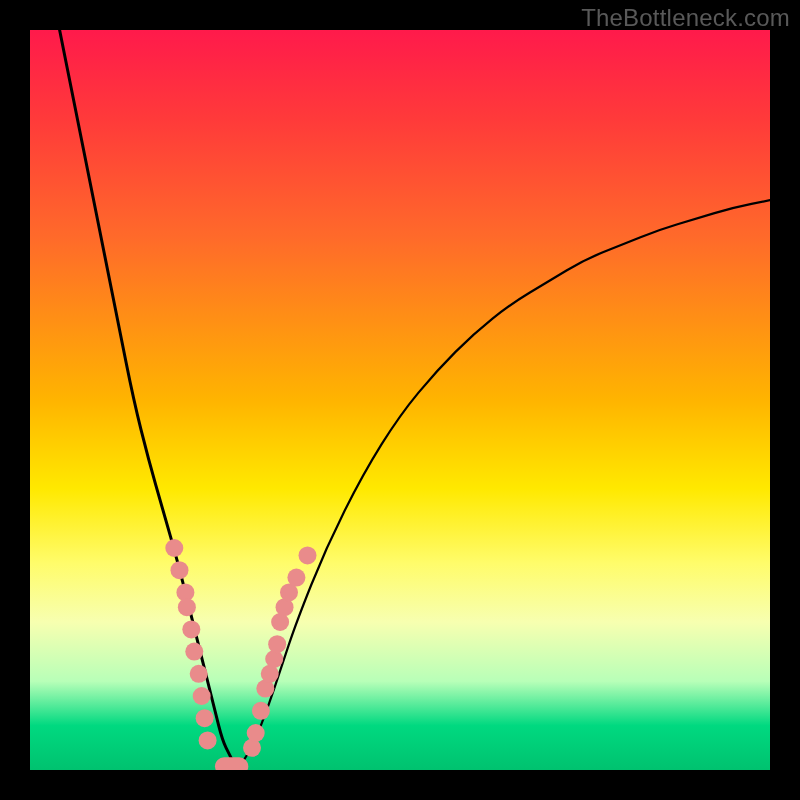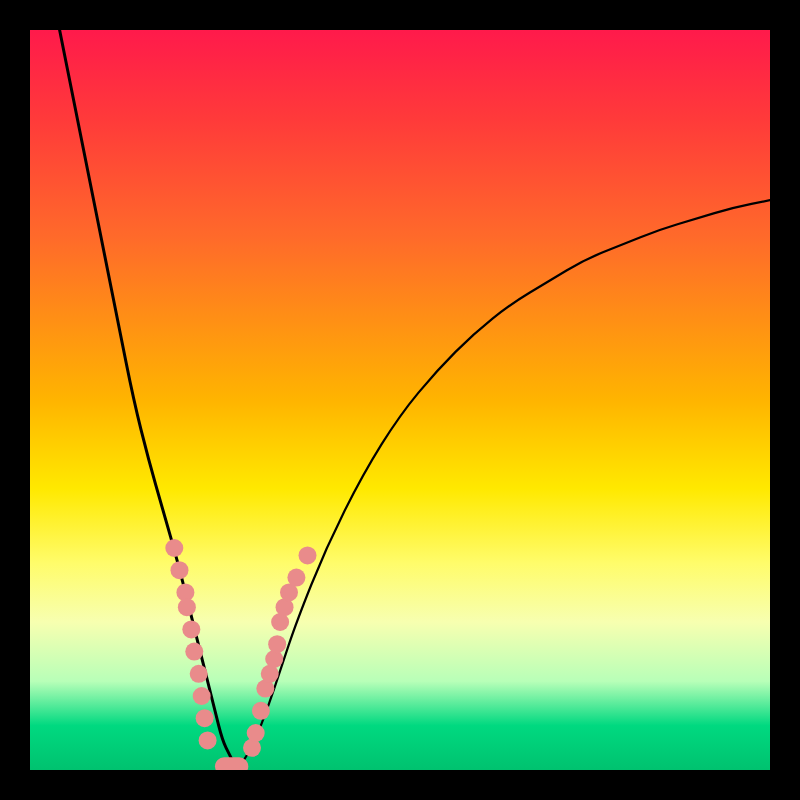--- a/index.html
+++ b/index.html
@@ -49,20 +49,21 @@
     left: 0;
     top: 0;
     width: 740px;
     height: 740px;
   }
 </style>
 </head>
 <body>
 
 <div class="frame">
+  <div class="watermark">TheBottleneck.com</div>
   <div class="plot">
     <svg class="curves" viewBox="0 0 740 740" preserveAspectRatio="none">
       <g id="curve-layer">
           <path d="M 29.6 0 Q 29.6 0 37 37 Q 44.4 74 51.8 111 Q 59.2 148 66.6 185 Q 74 222 81.4 259 Q 88.8 296 96.2 333 Q 103.60000000000001 370 111 399.6 Q 118.4 429.2 125.8 455.1 Q 133.2 481 140.6 506.9 Q 148 532.8 155.4 562.4 Q 162.8 592 166.5 606.8 Q 170.20000000000002 621.6 173.9 636.4000000000001 Q 177.6 651.2 181.3 666 Q 185 680.8 188.7 695.5999999999999 Q 192.4 710.4 196.10000000000002 717.8 Q 199.8 725.2 203.5 732.6 L 207.20000000000002 740" fill="none" stroke="#000" stroke-width="3" stroke-linecap="round"></path>
           <path d="M 207.20000000000002 740 Q 207.20000000000002 740 214.60000000000002 728.9 Q 222 717.8 229.4 699.3 Q 236.8 680.8 244.20000000000002 658.5999999999999 Q 251.60000000000002 636.4 259 614.2 Q 266.4 592 281.2 555 Q 296 518 314.5 481 Q 333 444 351.5 414.4 Q 370 384.8 388.5 362.6 Q 407.00000000000006 340.4 425.5 321.9 Q 444 303.40000000000003 462.5 288.6 Q 481 273.8 499.5 262.7 Q 518 251.59999999999997 536.5 240.5 Q 555 229.40000000000003 573.5 222.00000000000003 Q 592 214.60000000000002 610.5 207.20000000000005 Q 629 199.80000000000007 647.5 194.25000000000006 Q 666 188.70000000000005 684.5 183.15000000000003 Q 703 177.60000000000002 721.5 173.89999999999998 L 740 170.19999999999993" fill="none" stroke="#000" stroke-width="2.2" stroke-linecap="round"></path>
         </g>
       <g id="marker-layer">
           <circle cx="144.3" cy="518" r="9" fill="#e98b8b"></circle>
           <circle cx="149.48" cy="540.2" r="9" fill="#e98b8b"></circle>
           <circle cx="155.4" cy="562.4" r="9" fill="#e98b8b"></circle>

